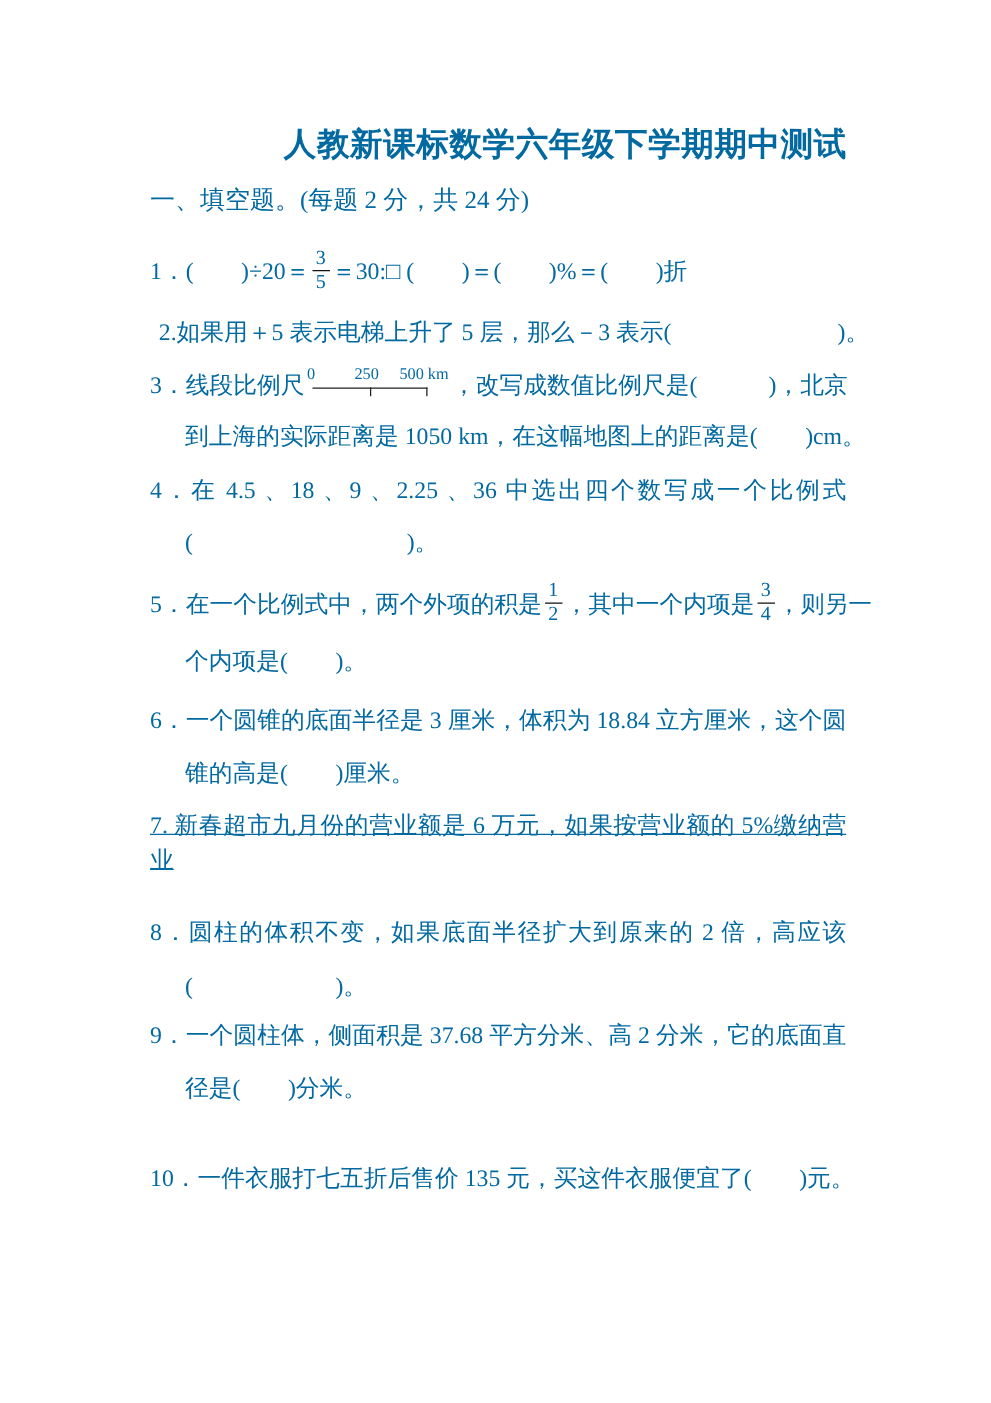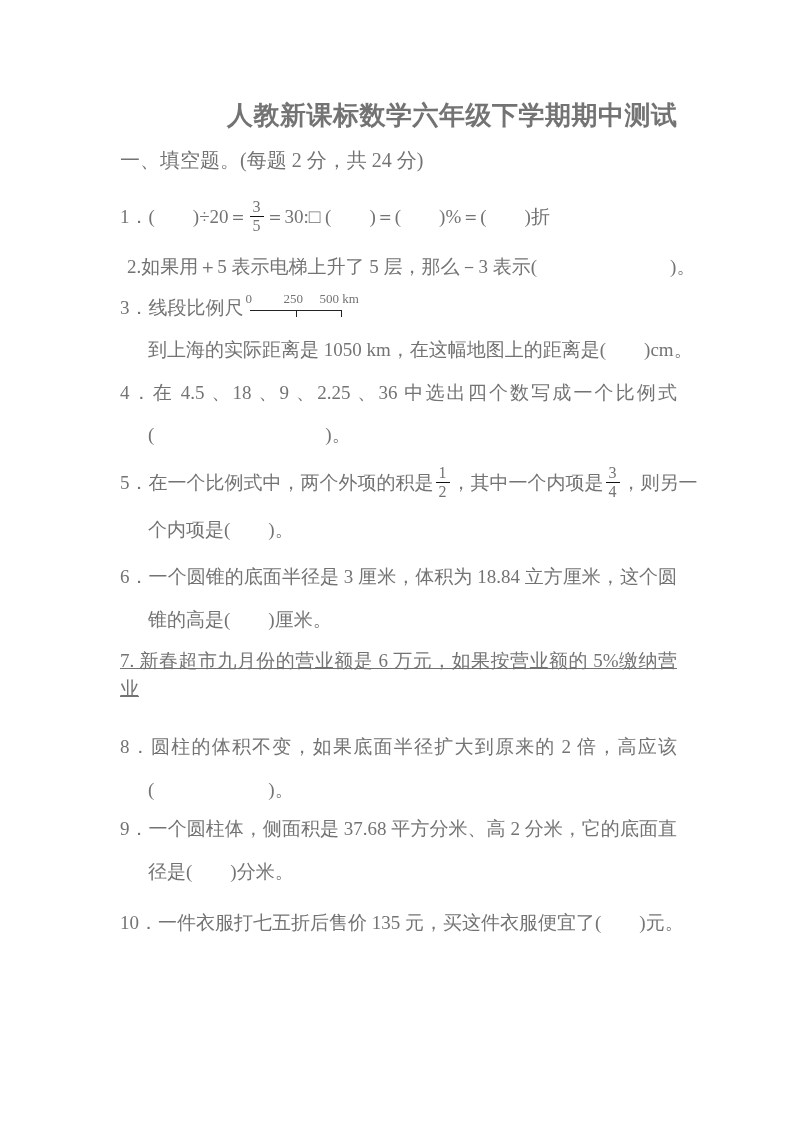--- a/index.html
+++ b/index.html
@@ -1,21 +1,21 @@
 <!DOCTYPE html>
 <html><head>
 <meta charset="utf-8">
 <style>
   html, body { margin: 0; padding: 0; background: #ffffff; }
   .page {
     position: relative;
     width: 793px;
     height: 1122px;
     background: #ffffff;
-    color: #737373;
+    color: #0369a1;
     font-family: "Liberation Serif", "DejaVu Serif", serif;
     font-size: 19px;
     overflow: hidden;
   }
   .line {
     position: absolute;
     left: 120px;
     line-height: 28px;
     white-space: nowrap;
   }
@@ -95,21 +95,21 @@
   .q5a { top: 466px; }
   .q5b { top: 516px; }
   .q6a { top: 563px; }
   .q6b { top: 606px; }
   .q7a { top: 647px; text-decoration: underline; }
   .q7b { top: 690px; }
   .q8a { top: 733px; }
   .q8b { top: 776px; }
   .q9a { top: 815px; }
   .q9b { top: 858px; }
-  .q10 { top: 909px; }
+  .q10 { top: 930px; }
   .q11a{ top: 940px; }
   .q11b{ top: 983px; }
 </style>
 </head>
 <body>
 
 <div class="page">
 
   <div class="line title-line">人教新课标数学六年级下学期期中测试</div>
 
@@ -120,21 +120,21 @@
         <span class="num">3</span>
         <span class="den">5</span>
       </span><span>＝30:□ (　　)＝(　　)%＝(　　)折</span>
   </div>
 
   <div class="line q2">
     <span>2.如果用＋5 表示电梯上升了 5 层，那么－3 表示(　　　　　　　)。</span>
   </div>
 
   <div class="line q3a">
-    <span>3．线段比例尺</span><span class="ruler"><span class="lbl lbl-start">0</span><span class="lbl lbl-mid">250</span><span class="lbl lbl-end">500 km</span><span class="rline"></span><span class="tick tick-mid"></span><span class="tick tick-end"></span></span>
+    <span>3．线段比例尺</span><span class="ruler"><span class="lbl lbl-start">0</span><span class="lbl lbl-mid">250</span><span class="lbl lbl-end">500 km</span><span class="rline"></span><span class="tick tick-mid"></span><span class="tick tick-end"></span></span><span>，改写成数值比例尺是(　　　)，北京</span>
   </div>
   <div class="line cont q3b">
     <span>到上海的实际距离是 1050 km，在这幅地图上的距离是(　　)cm。</span>
   </div>
 
   <div class="line spread q4a">
     <span>4．在 4.5 、18 、9 、2.25 、36 中选出四个数写成一个比例式</span>
   </div>
   <div class="line cont q4b">
     <span>(　　　　　　　　　)。</span>

